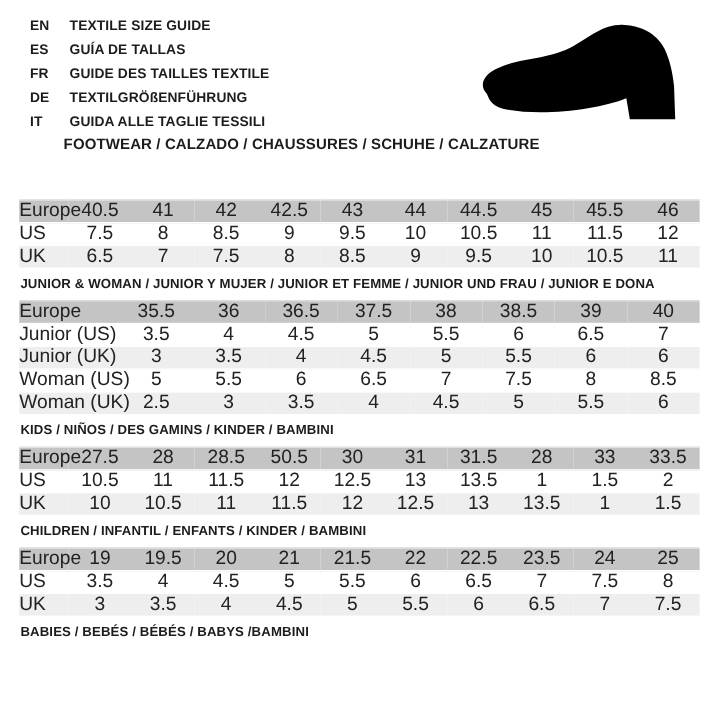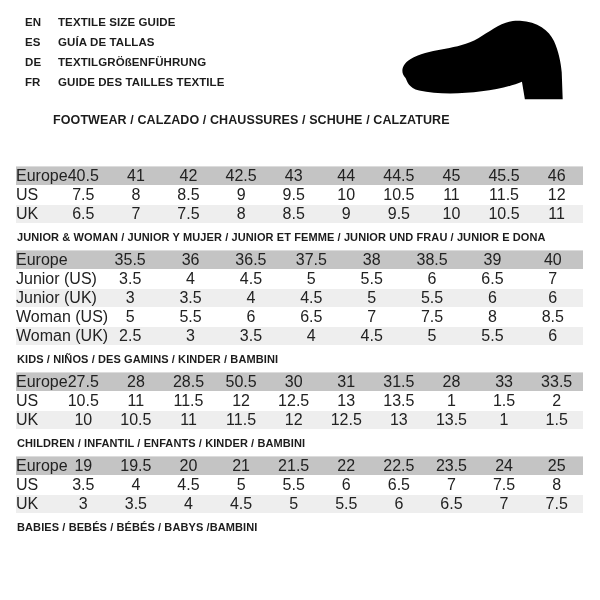--- a/index.html
+++ b/index.html
@@ -36,26 +36,30 @@
   <div class="lang-block">
       <div class="lang-row">
         <span class="lang-code">EN</span>
         <span class="lang-text">TEXTILE SIZE GUIDE</span>
       </div>
       <div class="lang-row">
         <span class="lang-code">ES</span>
         <span class="lang-text">GUÍA DE TALLAS</span>
       </div>
       <div class="lang-row">
+        <span class="lang-code">FR</span>
+        <span class="lang-text">GUIDE DES TAILLES TEXTILE</span>
+      </div>
+      <div class="lang-row">
         <span class="lang-code">DE</span>
         <span class="lang-text">TEXTILGRÖßENFÜHRUNG</span>
       </div>
       <div class="lang-row">
-        <span class="lang-code">FR</span>
-        <span class="lang-text">GUIDE DES TAILLES TEXTILE</span>
+        <span class="lang-code">IT</span>
+        <span class="lang-text">GUIDA ALLE TAGLIE TESSILI</span>
       </div>
     </div>
 
   <div class="category-line">FOOTWEAR / CALZADO / CHAUSSURES / SCHUHE / CALZATURE</div>
 
   <svg class="shoe-icon" viewBox="0 0 190 100" xmlns="http://www.w3.org/2000/svg" aria-hidden="true">
     <path fill="#000" d="M 10 68
          C 4 62, 6 53, 18 47
          C 40 36, 62 40, 85 27
          C 99 19, 111 8, 128 9

